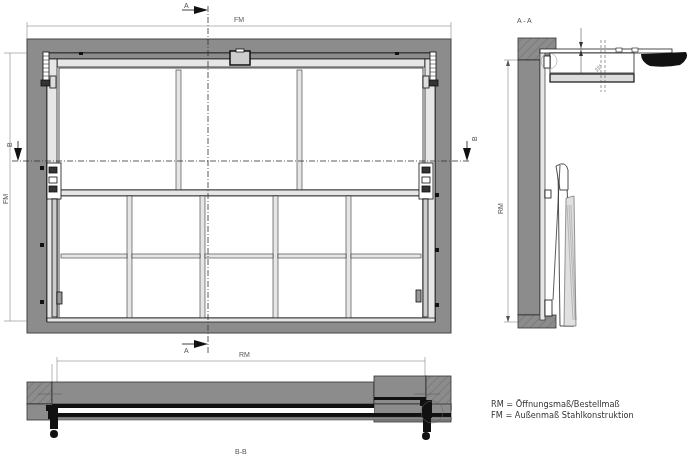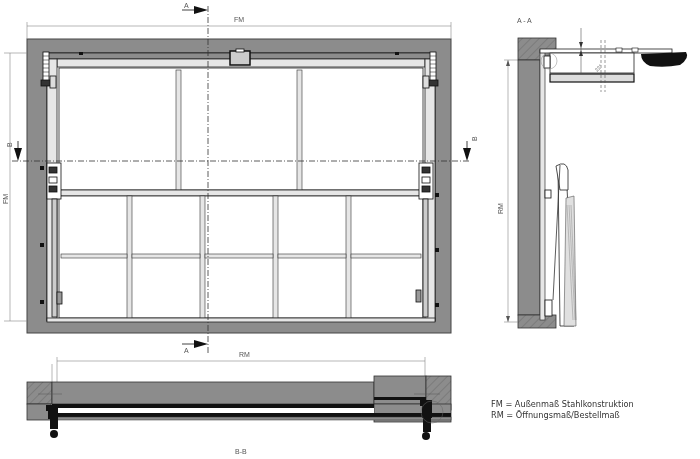--- a/index.html
+++ b/index.html
@@ -222,15 +222,15 @@
     <circle cx="432" cy="412" r="11" fill="none" stroke="#666" stroke-width="0.5"></circle>
     <line x1="52" y1="364" x2="52" y2="382" stroke="#888" stroke-width="0.6"></line>
     <line x1="38" y1="394" x2="62" y2="394" stroke="#555" stroke-width="0.5"></line>
     <line x1="414" y1="394" x2="440" y2="394" stroke="#555" stroke-width="0.5"></line>
   </g>
   <text class="lbl" x="239" y="357">RM</text>
   <text class="lbl" x="235" y="454">B-B</text>
 </svg>
 
 <div class="legend">
+  <div>RM = Öffnungsmaß/Bestellmaß</div>
   <div>FM = Außenmaß Stahlkonstruktion</div>
-  <div>RM = Öffnungsmaß/Bestellmaß</div>
 </div>
 
 </body></html>

